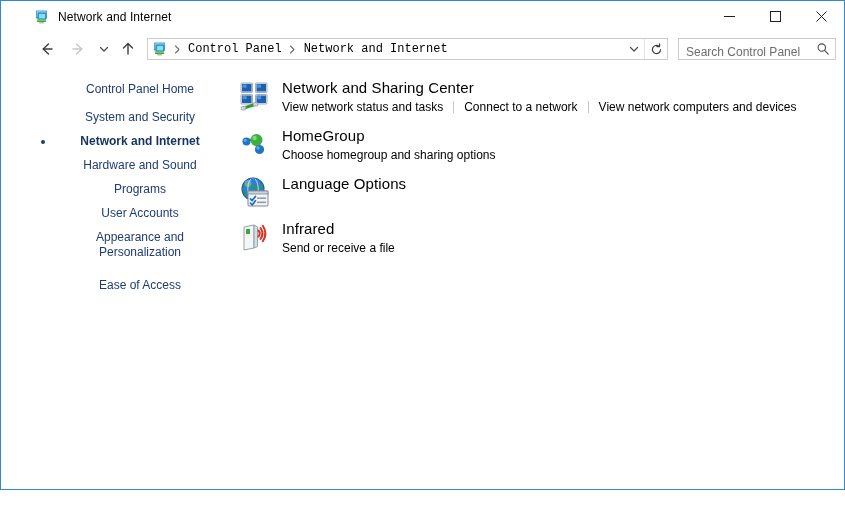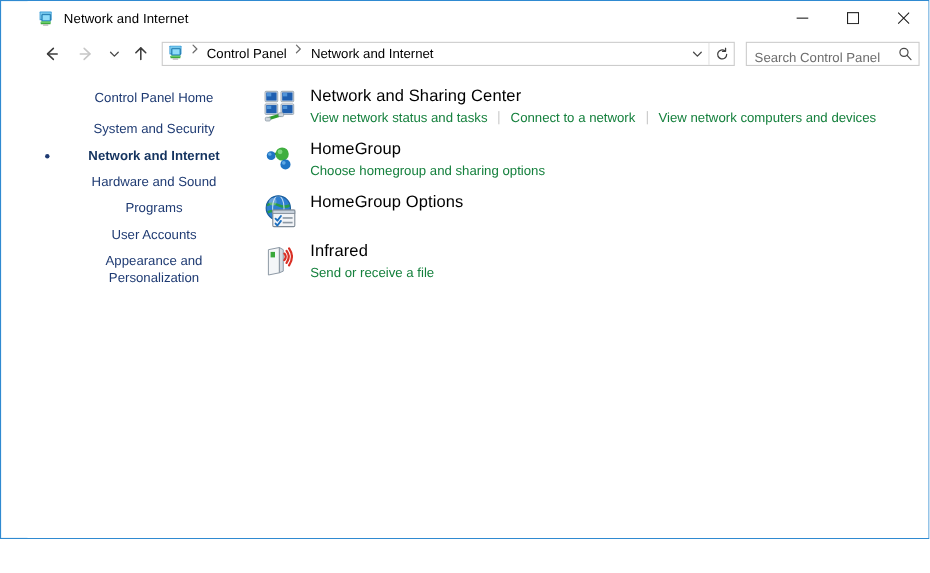--- a/index.html
+++ b/index.html
@@ -94,24 +94,25 @@
     margin-left: 8px;
     border: 1px solid #cccccc;
     background: #ffffff;
     display: flex;
     align-items: center;
     box-sizing: border-box;
     min-width: 0;
   }
   #addr-crumbs {
     display: flex;
-    align-items: flex-start;
+    align-items: center;
     flex: 1 1 auto;
     overflow: hidden;
     padding-left: 4px;
+    font-family: Liberation Mono, monospace;
   }
   #addr-icon {
     width: 16px;
     height: 16px;
     flex: 0 0 auto;
     margin-right: 2px;
   }
   .crumb {
     font-size: 12px;
     color: #000000;
@@ -236,21 +237,21 @@
     cursor: default;
   }
   .cat-links {
     display: flex;
     align-items: center;
     margin-top: 2px;
     flex-wrap: wrap;
   }
   .cat-link {
     font-size: 12px;
-    color: #15803d;
+    color: #000000;
     line-height: 16px;
     white-space: nowrap;
     cursor: default;
   }
   .link-sep {
     width: 1px;
     height: 12px;
     background: #c8c8c8;
     margin: 0 10px;
     flex: 0 0 auto;
@@ -406,20 +407,23 @@
       </div>
       <div class="side-gap-sm"></div>
 
       <div class="side-item">
         <span class="side-label" style="max-width:112px;">Appearance and Personalization</span>
       </div>
       <div class="side-gap-sm"></div>
 
       <div class="side-gap-sm"></div>
 
+      <div class="side-item">
+        <span class="side-label">Ease of Access</span>
+      </div>
     </div>
 
     <div id="main">
 
       <div class="cat">
         <span class="cat-icon">
           <svg width="32" height="32" viewBox="0 0 32 32">
             <rect x="2" y="3" width="11.5" height="9.5" rx="0.8" fill="#e9eef3" stroke="#8c9aa6" stroke-width="0.8"></rect>
             <rect x="3" y="4" width="9.5" height="7.5" fill="#1f5fb0"></rect>
             <rect x="3.6" y="4.6" width="4" height="3" fill="#5b9fe0" opacity="0.85"></rect>
@@ -480,21 +484,21 @@
             <circle cx="9" cy="7.5" r="3.4" fill="#ffffff" opacity="0.28"></circle>
             <rect x="9" y="15" width="20" height="15" rx="1" fill="#f2f4f7" stroke="#7d8995" stroke-width="1"></rect>
             <rect x="9" y="15" width="20" height="3" fill="#c9d3dd" stroke="#7d8995" stroke-width="0.8"></rect>
             <path d="M11.5 22.8 L13.2 24.6 L16.4 20.4" stroke="#1d6fbf" stroke-width="1.7" fill="none" stroke-linecap="round" stroke-linejoin="round"></path>
             <path d="M11.5 27.2 L13.2 29 L16.4 24.8" stroke="#1d6fbf" stroke-width="1.7" fill="none" stroke-linecap="round" stroke-linejoin="round"></path>
             <rect x="18" y="21.4" width="9" height="1.5" fill="#8d99a5"></rect>
             <rect x="18" y="25.6" width="9" height="1.5" fill="#8d99a5"></rect>
           </svg>
         </span>
         <div class="cat-body">
-          <div class="cat-title">HomeGroup Options</div>
+          <div class="cat-title">Language Options</div>
         </div>
       </div>
 
       <div class="cat">
         <span class="cat-icon">
           <svg width="32" height="32" viewBox="0 0 32 32">
             <path d="M5 6 L15 4 L15 27 L5 29 Z" fill="#f4f6f8" stroke="#8c98a4" stroke-width="0.9"></path>
             <path d="M15 4 L18.5 6 L18.5 25.5 L15 27 Z" fill="#d6dde4" stroke="#8c98a4" stroke-width="0.9"></path>
             <rect x="7" y="8" width="4" height="5" fill="#3aa83a"></rect>
             <path d="M19.5 9.5 Q22 12.5 19.5 15.5" stroke="#d93025" stroke-width="2" fill="none" stroke-linecap="round"></path>

